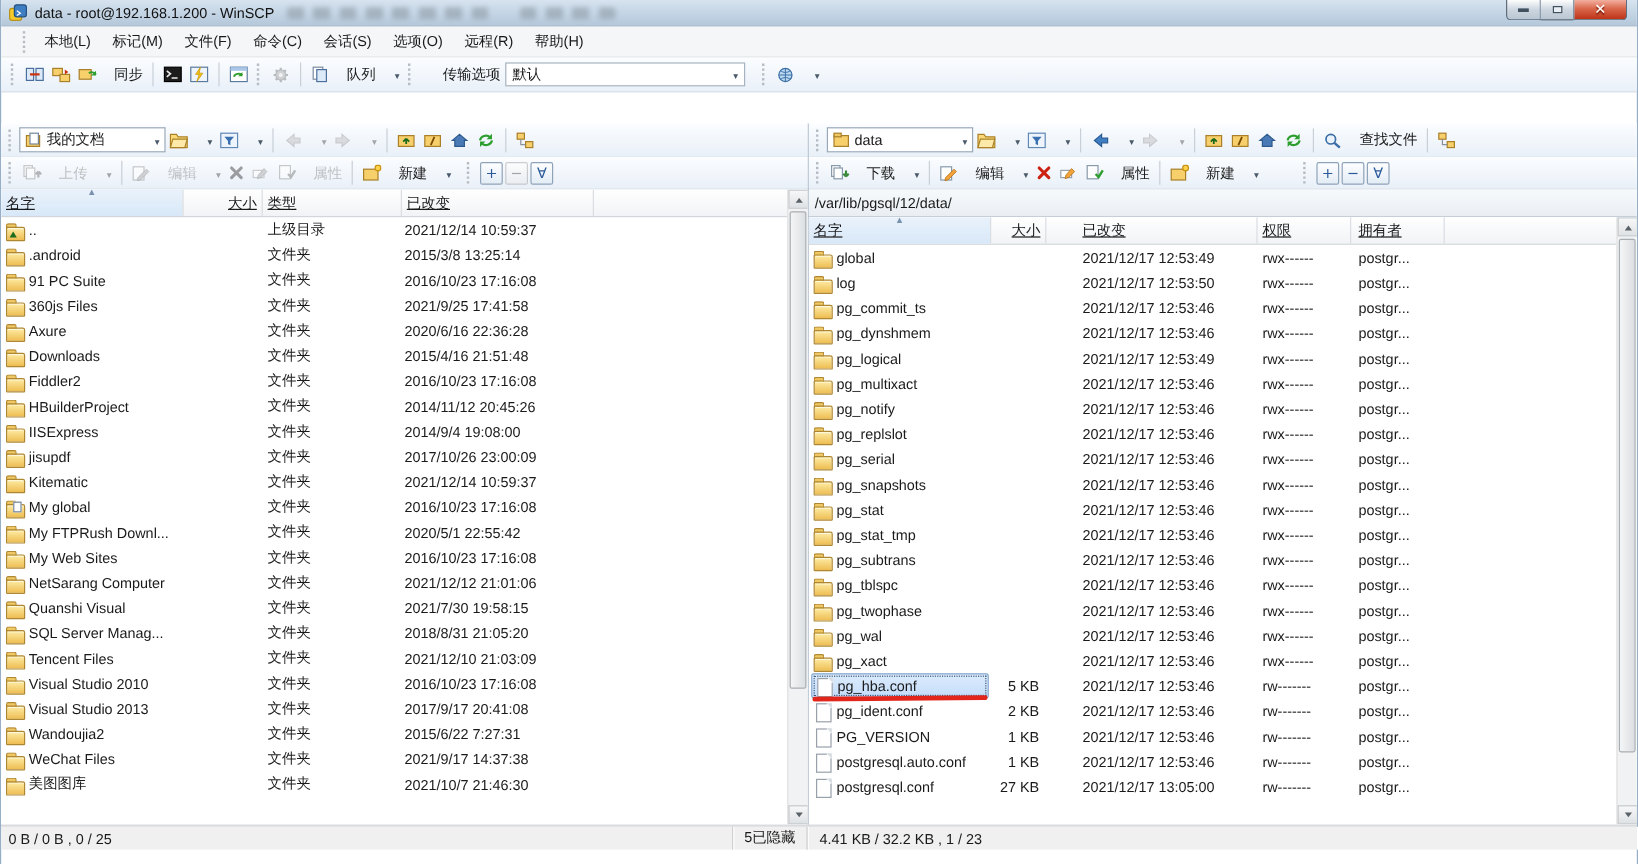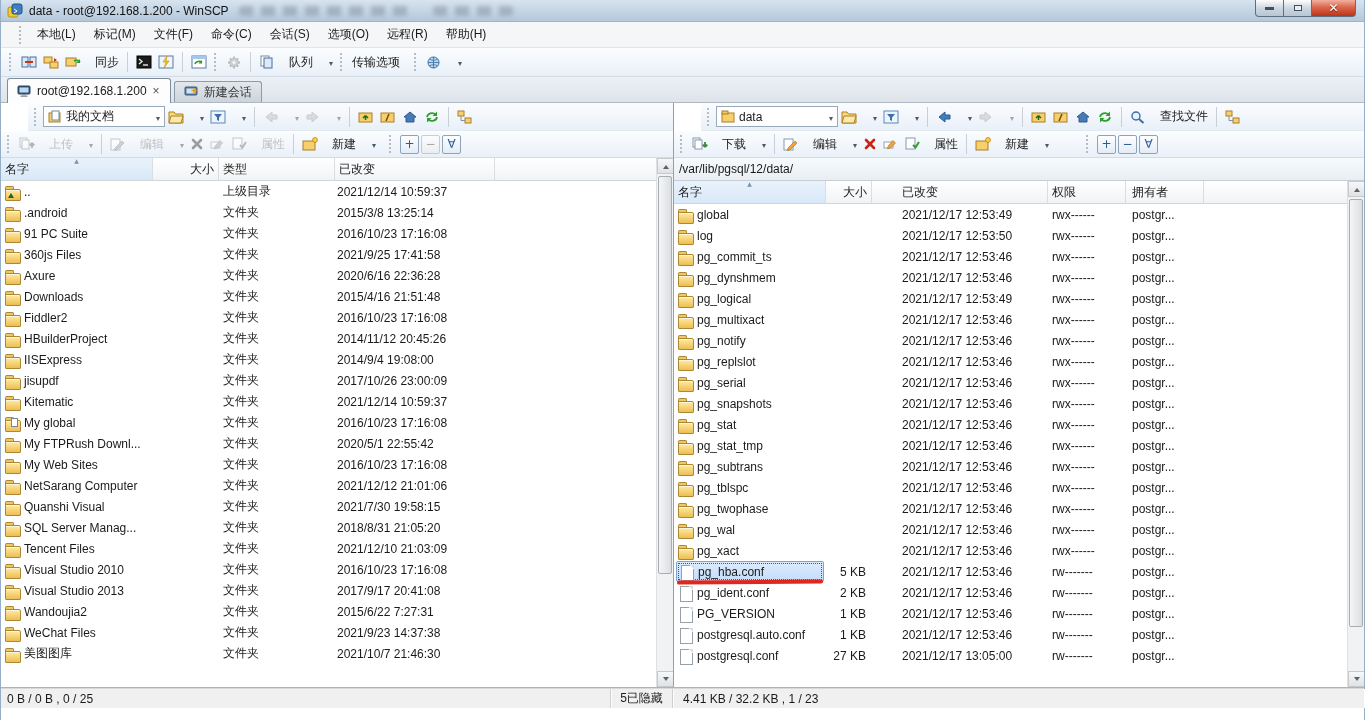--- a/index.html
+++ b/index.html
@@ -43,27 +43,27 @@
   .tab { display:flex; align-items:center; gap:5px; padding:0 9px; border:1px solid #8d9aa8; border-bottom:none; border-radius:3px 3px 0 0; height:23px; }
   .tab.active { background:#fdfdfe; height:25px; margin-bottom:-1px; border-color:#7d8d9d; }
   .tab.inactive { background:linear-gradient(180deg,#e4e8ec,#ccd3da); height:21px; color:#333; }
   .tabclose { color:#555; font-size:12px; padding:0 1px; }
 
   
   .panels { position:absolute; top:103px; left:0; right:0; bottom:32px; display:flex; border-bottom:1px solid #aab4be; }
   .panel { display:flex; flex-direction:column; background:#fff; position:relative; min-width:0; }
   .panel.left { width:673px; border-right:1px solid #8ea0b2; }
   .panel.right { flex:1; }
-  .ptool { height:28px; background:linear-gradient(180deg,#fbfdff,#e9f0f8); display:flex; align-items:center; padding:0 2px; border-bottom:1px solid #e4eaf1;margin-left:27px; }
+  .ptool { height:28px; background:linear-gradient(180deg,#fbfdff,#e9f0f8); display:flex; align-items:center; padding:0 2px; border-bottom:1px solid #e4eaf1; }
   .ptool2 { height:27px; background:linear-gradient(180deg,#fbfdff,#e9f0f8); display:flex; align-items:center; padding:0 2px; border-bottom:1px solid #d3dce6; }
   .dcombo { width:122px; height:21px; background:#fff; border:1px solid #9aa9ba; display:flex; align-items:center; gap:4px; padding:0 4px; }
   .dcombo .lbl { flex:1; }
   .pathbar { height:23px; line-height:22px; background:linear-gradient(180deg,#f7fafc,#e9eef3); border-bottom:1px solid #c6cfd8; padding-left:5px; white-space:nowrap; }
   .listarea { flex:1; position:relative; overflow:hidden; background:#fff; }
-  .hdr { position:absolute; top:0; left:0; right:17px; height:23px; display:flex; background:linear-gradient(180deg,#ffffff,#f1f3f6); border-bottom:1px solid #d2d6da; }
+  .hdr { position:absolute; top:0; left:0; right:17px; height:23px; display:flex; background:linear-gradient(180deg,#ffffff,#f1f3f6); border-bottom:1px solid #d2d6da;text-decoration:underline; }
   .hseg { height:100%; border-right:1px solid #dadde1; display:flex; align-items:center; padding:0 4px; position:relative; white-space:nowrap; }
   .hseg.sorted { background:linear-gradient(180deg,#e9f2fb,#d8e8f8); }
   .sortglyph { position:absolute; top:-1px; left:50%; transform:translateX(-50%); font-size:6px; color:#7a92ac; font-family:"DejaVu Sans",sans-serif; }
   .hfill { flex:1; border-right:none; }
   .rows { position:absolute; top:23px; left:0; right:17px; bottom:0; }
 
   .frow { position:relative; height:21px; }
   .cell { position:absolute; top:0; height:21px; display:flex; align-items:center; white-space:nowrap; overflow:hidden; }
   .c-name  { left:2px;  width:148px; gap:4px; padding-left:2px; }
   .c-size  { left:150px; width:62px;  justify-content:flex-end; padding-right:4px; }
@@ -210,51 +210,35 @@
     <div class="tsep"></div>
     <span class="tbtn">
         <svg width="16" height="14">
           <rect x="2" y="1" width="8" height="10" fill="#fff" stroke="#7b8ba0"></rect>
           <rect x="5" y="3" width="8" height="10" fill="#dce9f8" stroke="#4a6f9e"></rect>
         </svg>
         <span class="lbl">队列</span>
         <i class="caret"></i>
       </span>
     <div class="grip"></div>
-    <span class="lbl" style="margin-left:3px">传输选项</span>
+    <span class="lbl" style="margin-left:20px">传输选项</span>
+    <div class="combo combo-transfer">
+        <span>默认</span>
+        <i class="caret"></i>
+      </div>
     <div class="grip" style="margin-left:14px"></div>
     <span class="tbtn">
         <svg width="16" height="15">
           <circle cx="7.5" cy="7.5" r="5.5" fill="#bcd8f0" stroke="#3a6ea5"></circle>
           <path d="M7.5 2v11M2 7.5h11M3.5 4c2.3 1.8 5.7 1.8 8 0M3.5 11c2.3-1.8 5.7-1.8 8 0" stroke="#3a6ea5" fill="none" stroke-width=".8"></path>
         </svg>
         <i class="caret"></i>
       </span>
   </div>
 
-  <div class="tabbar">
-    <div class="tab active">
-      <svg width="15" height="13">
-          <rect x="1" y="1" width="12" height="8" rx="1" fill="#3a5a7e" stroke="#23405e"></rect>
-          <rect x="2.5" y="2.5" width="9" height="5" fill="#bcd8f0"></rect>
-          <rect x="5" y="9" width="4" height="1.5" fill="#8a9099"></rect>
-          <rect x="3.5" y="10.5" width="7" height="1.5" fill="#9aa0a8"></rect>
-        </svg>
-      <span>root@192.168.1.200</span>
-      <span class="tabclose">×</span>
-    </div>
-    <div class="tab inactive">
-      <svg width="15" height="13">
-          <rect x="1" y="1" width="12" height="8" rx="1" fill="#5a7a9e" stroke="#3a5a7e"></rect>
-          <rect x="2.5" y="2.5" width="9" height="5" fill="#cfe3f5"></rect>
-          <path d="M10 2v5M7.5 4.5h5" stroke="#e8a020" stroke-width="1.6"></path>
-        </svg>
-      <span>新建会话</span>
-    </div>
-  </div>
 
   <div class="panels">
 
     <div class="panel left">
       <div class="ptool">
         <div class="grip"></div>
         <div class="dcombo">
           <svg width="14" height="13">
               <rect x="1" y="3" width="11" height="9" fill="#f7cf6b" stroke="#a97f28"></rect>
               <rect x="4" y="1" width="7" height="9" fill="#fff" stroke="#7487a0"></rect>
@@ -587,21 +571,21 @@
               <div class="cell c-type">文件夹</div>
               <div class="cell c-date">2015/6/22 7:27:31</div>
             </div>
             <div class="frow">
               <div class="cell c-name">
                 <span class="fi fi-folder"></span>
                 <span>WeChat Files</span>
               </div>
               <div class="cell c-size"></div>
               <div class="cell c-type">文件夹</div>
-              <div class="cell c-date">2021/9/23 14:37:38</div>
+              <div class="cell c-date">2021/9/17 14:37:38</div>
             </div>
             <div class="frow">
               <div class="cell c-name">
                 <span class="fi fi-folder"></span>
                 <span>美图图库</span>
               </div>
               <div class="cell c-size"></div>
               <div class="cell c-type">文件夹</div>
               <div class="cell c-date">2021/10/7 21:46:30</div>
             </div>

